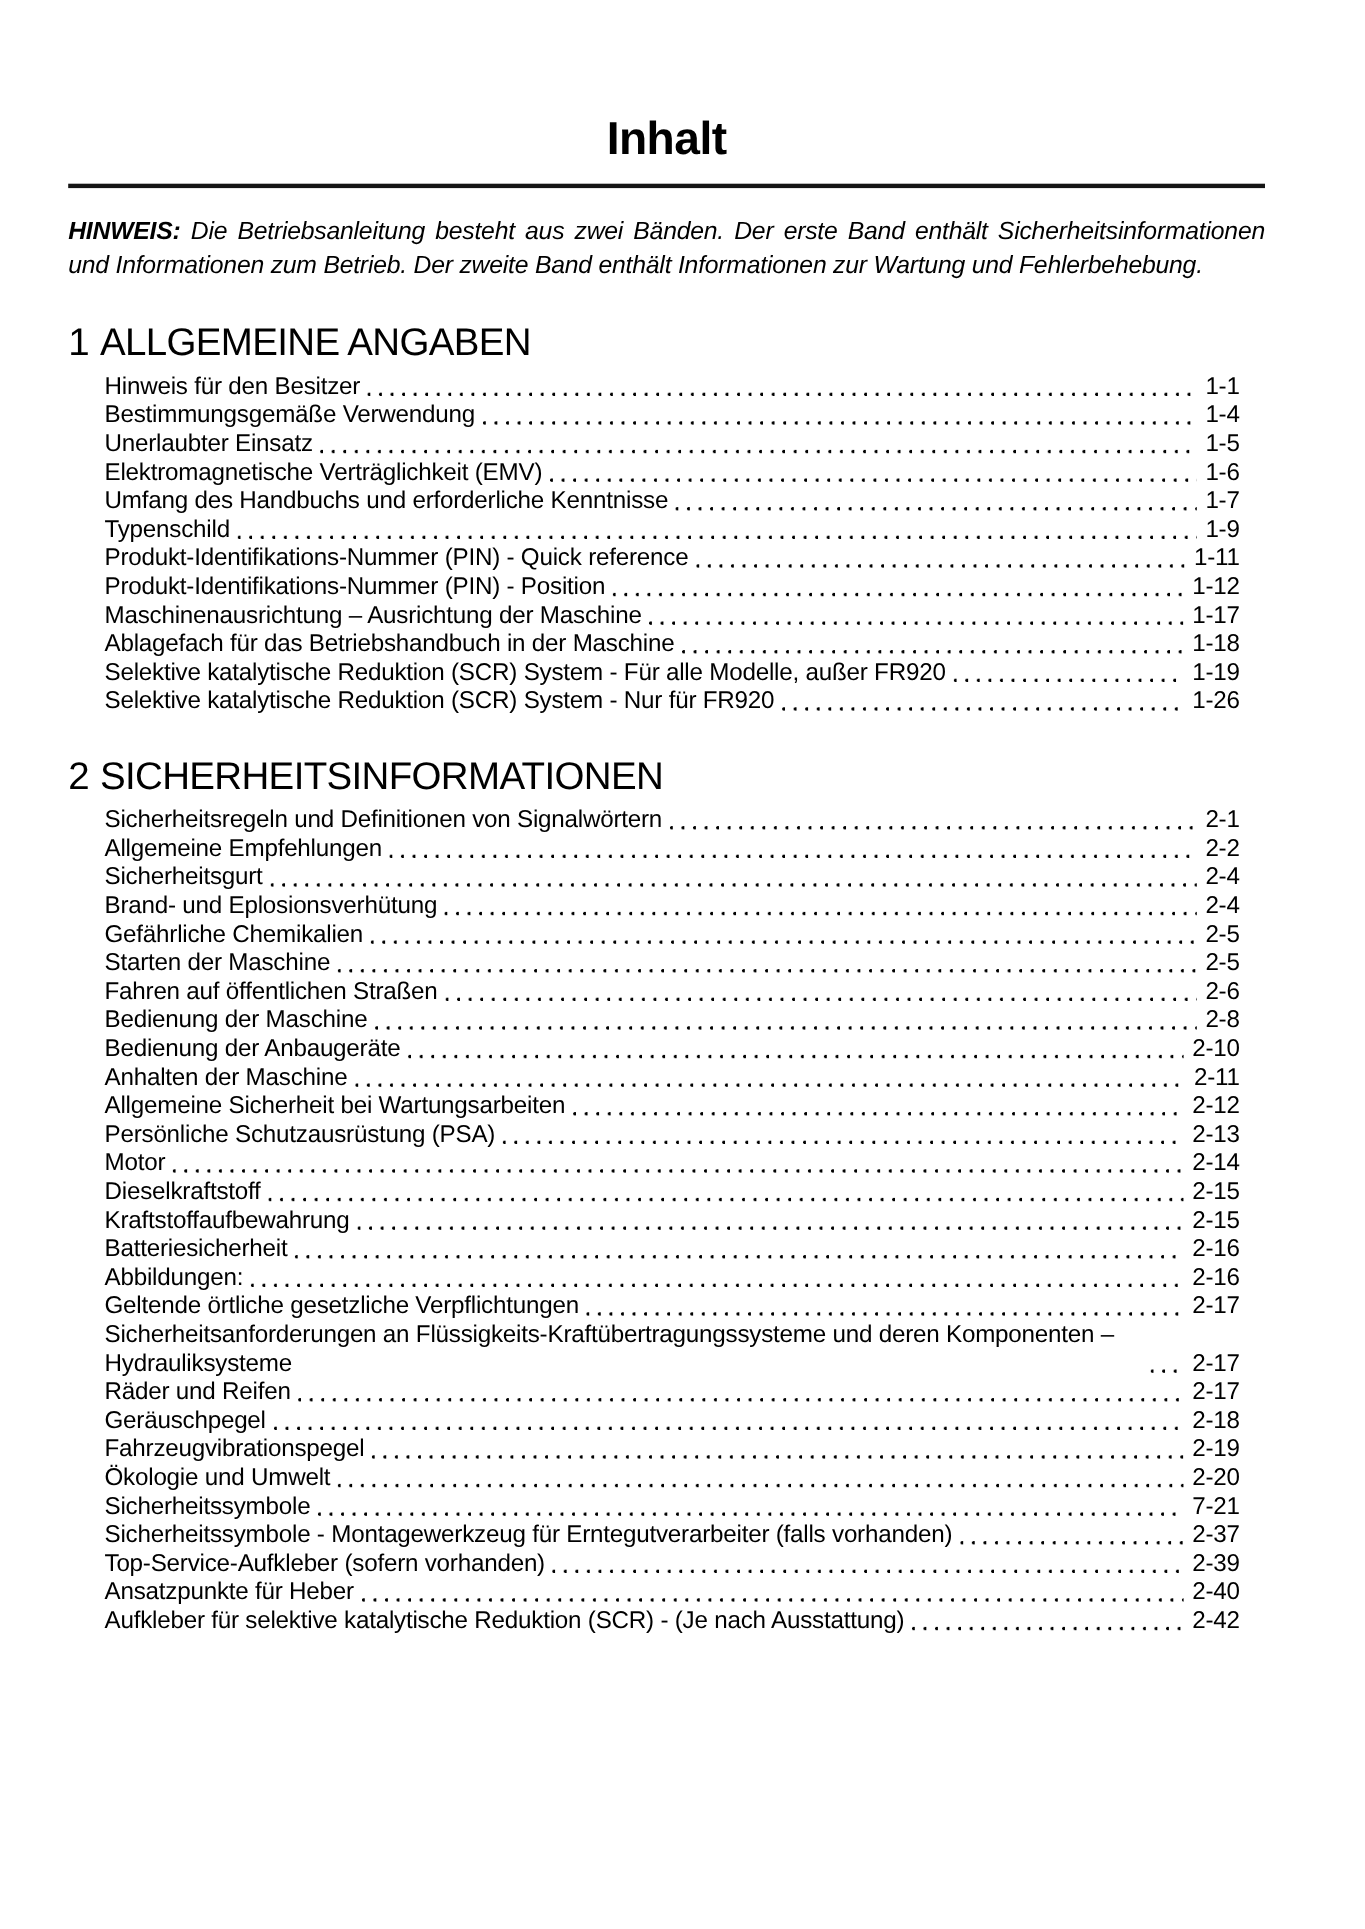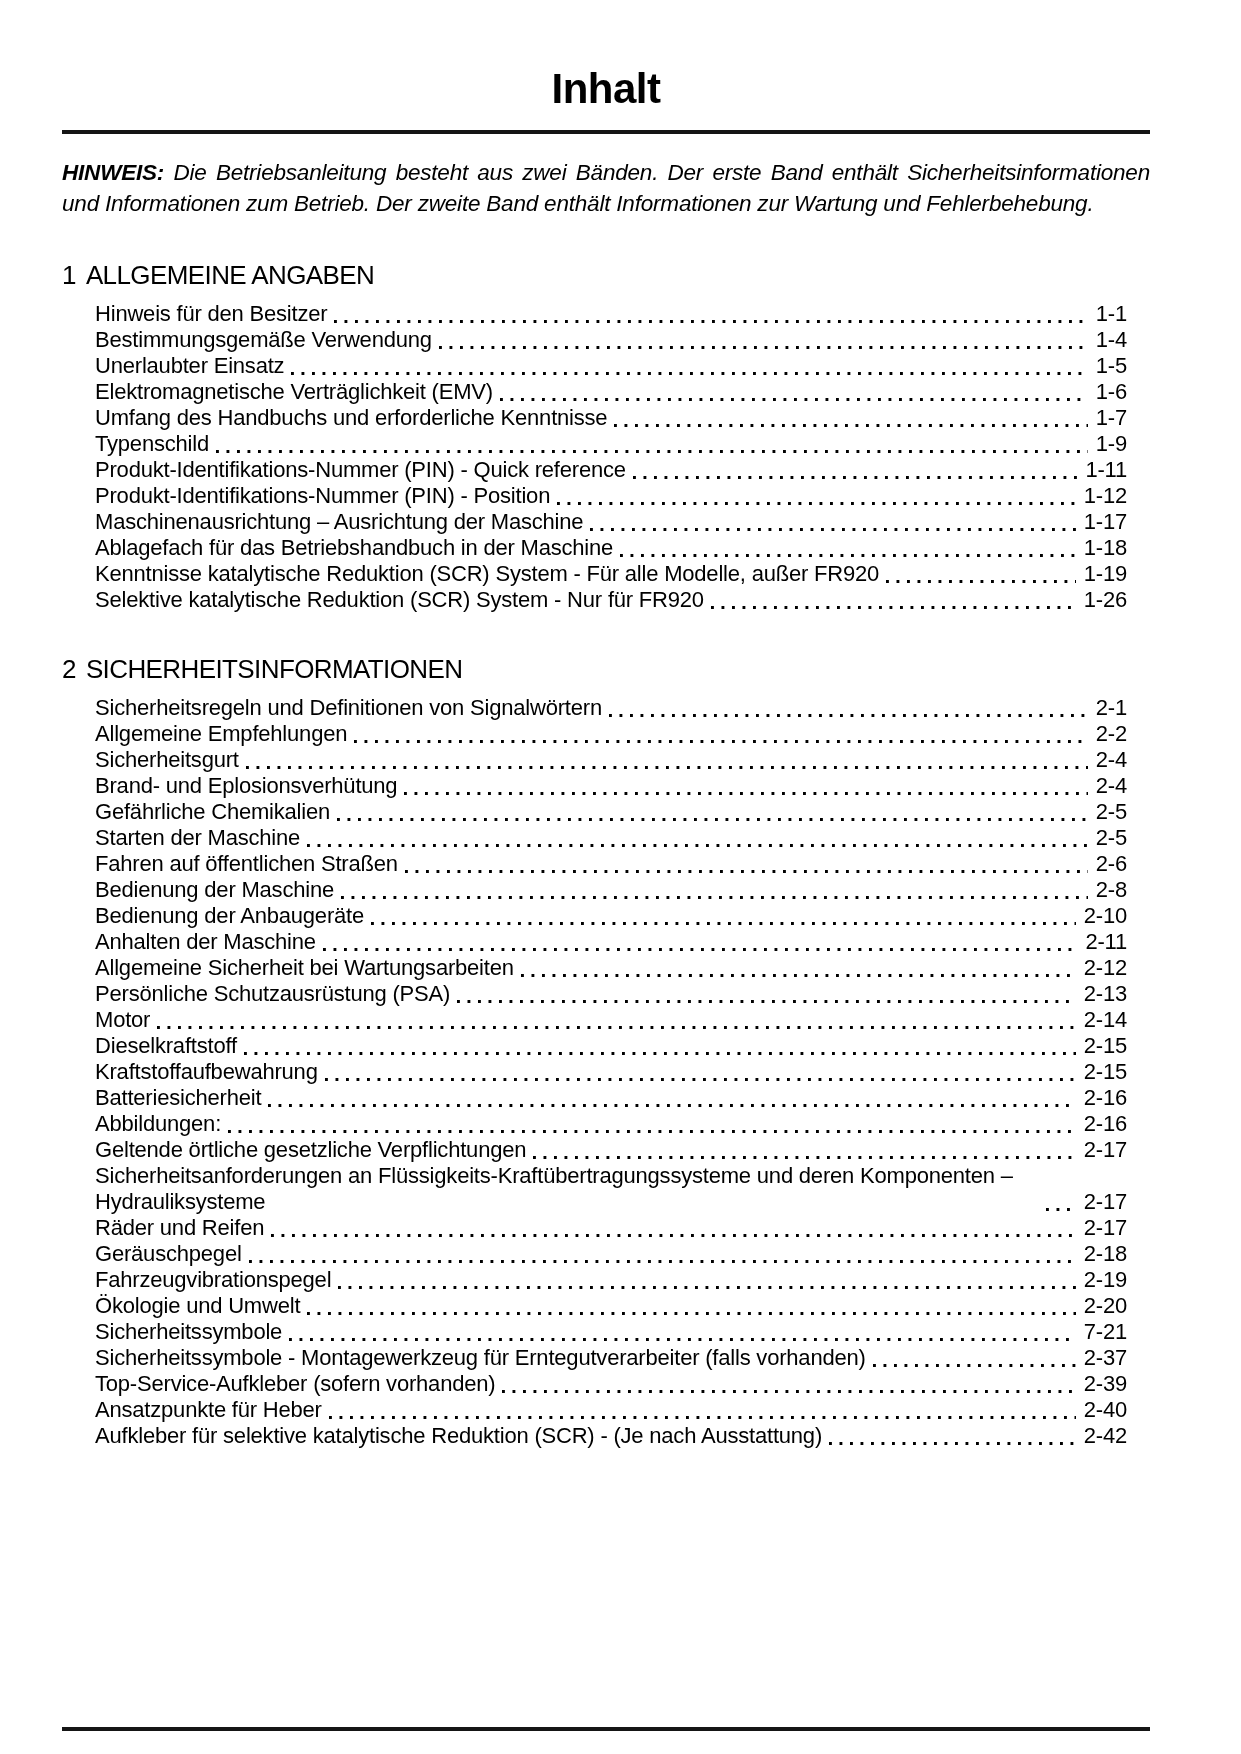--- a/index.html
+++ b/index.html
@@ -17,21 +17,21 @@
     letter-spacing: -0.2px;
   }
   .page {
     position: relative;
     width: 100%;
     height: 100%;
     box-sizing: border-box;
     padding: 0 91px 0 62px;
   }
   .doc-title {
-    margin-top: 64px;
+    margin-top: 101px;
     font-size: 42px;
     line-height: 50px;
     font-weight: 700;
     text-align: center;
     letter-spacing: -0.5px;
   }
   .rule {
     height: 4px;
     background: #151515;
     border: none;
@@ -45,21 +45,21 @@
   }
   .note {
     font-size: 22.5px;
     line-height: 31px;
     font-style: italic;
     text-align: justify;
   }
   .note b { font-weight: 700; }
   .toc-section { margin-top: 36px; }
   .section-heading {
-    font-size: 26px;
+    font-size: 35px;
     line-height: 40px;
     font-weight: 400;
     letter-spacing: -0.6px;
     white-space: nowrap;
   }
   .section-heading .sec-num { margin-right: 10px; }
   .entries { margin-top: 6px; }
   .toc-row {
     display: flex;
     align-items: stretch;
@@ -164,21 +164,21 @@
     <span class="toc-page">1-17</span>
   </div>
 
   <div class="toc-row">
     <span class="toc-label">Ablagefach für das Betriebshandbuch in der Maschine</span>
     <span class="leader"></span>
     <span class="toc-page">1-18</span>
   </div>
 
   <div class="toc-row">
-    <span class="toc-label">Kenntnisse katalytische Reduktion (SCR) System - Für alle Modelle, außer FR920</span>
+    <span class="toc-label">Selektive katalytische Reduktion (SCR) System - Für alle Modelle, außer FR920</span>
     <span class="leader"></span>
     <span class="toc-page">1-19</span>
   </div>
 
   <div class="toc-row">
     <span class="toc-label">Selektive katalytische Reduktion (SCR) System - Nur für FR920</span>
     <span class="leader"></span>
     <span class="toc-page">1-26</span>
   </div>
 </div>

